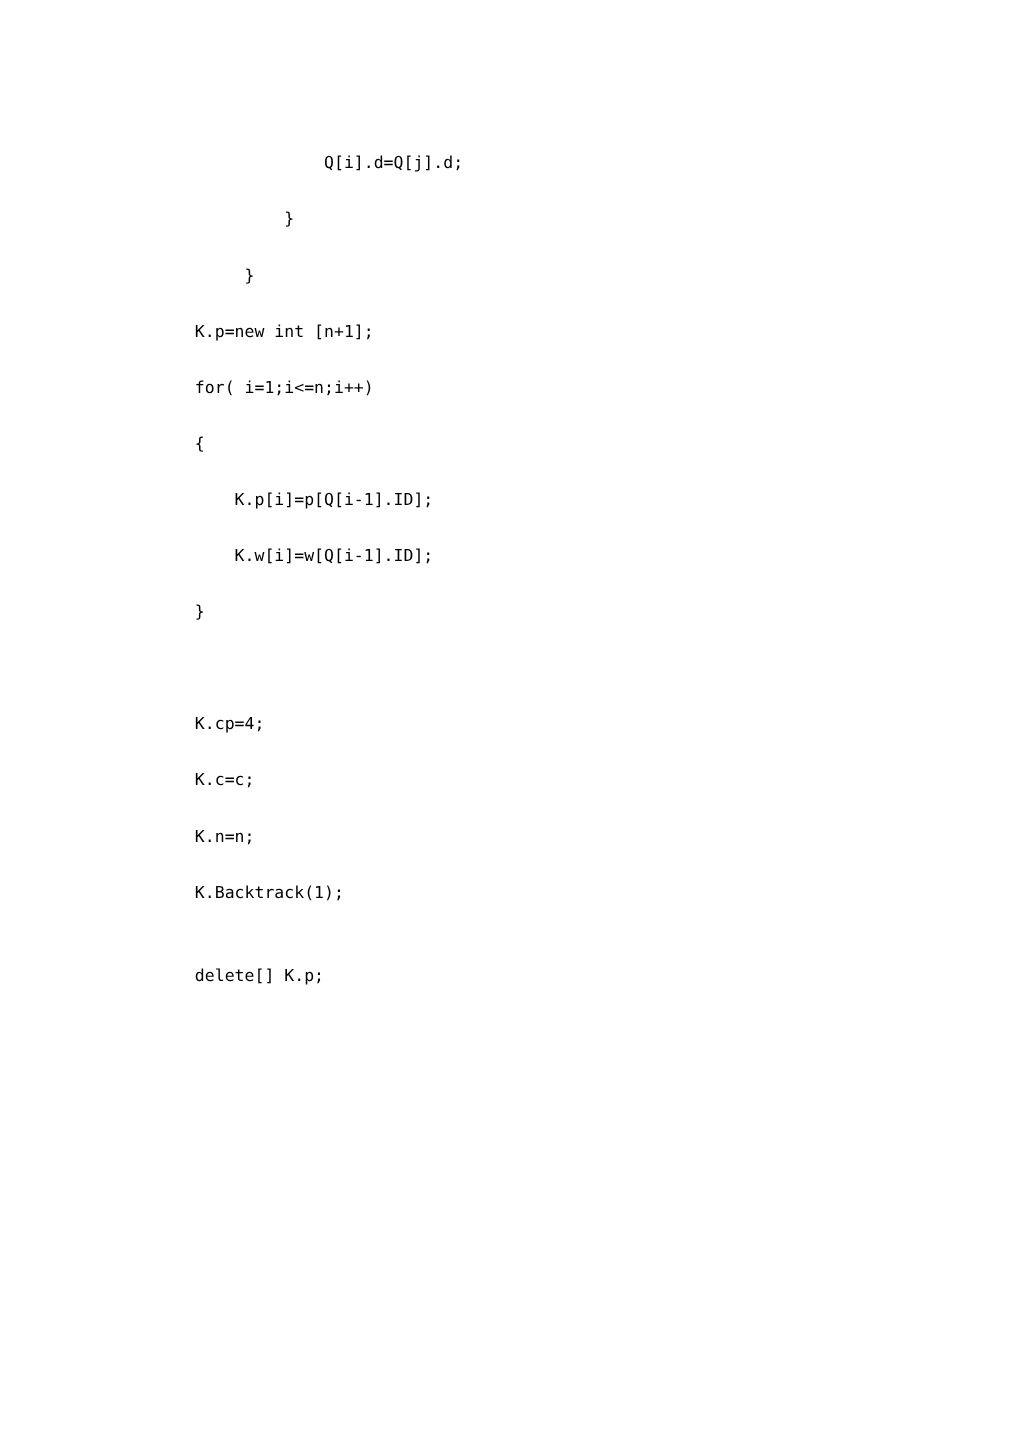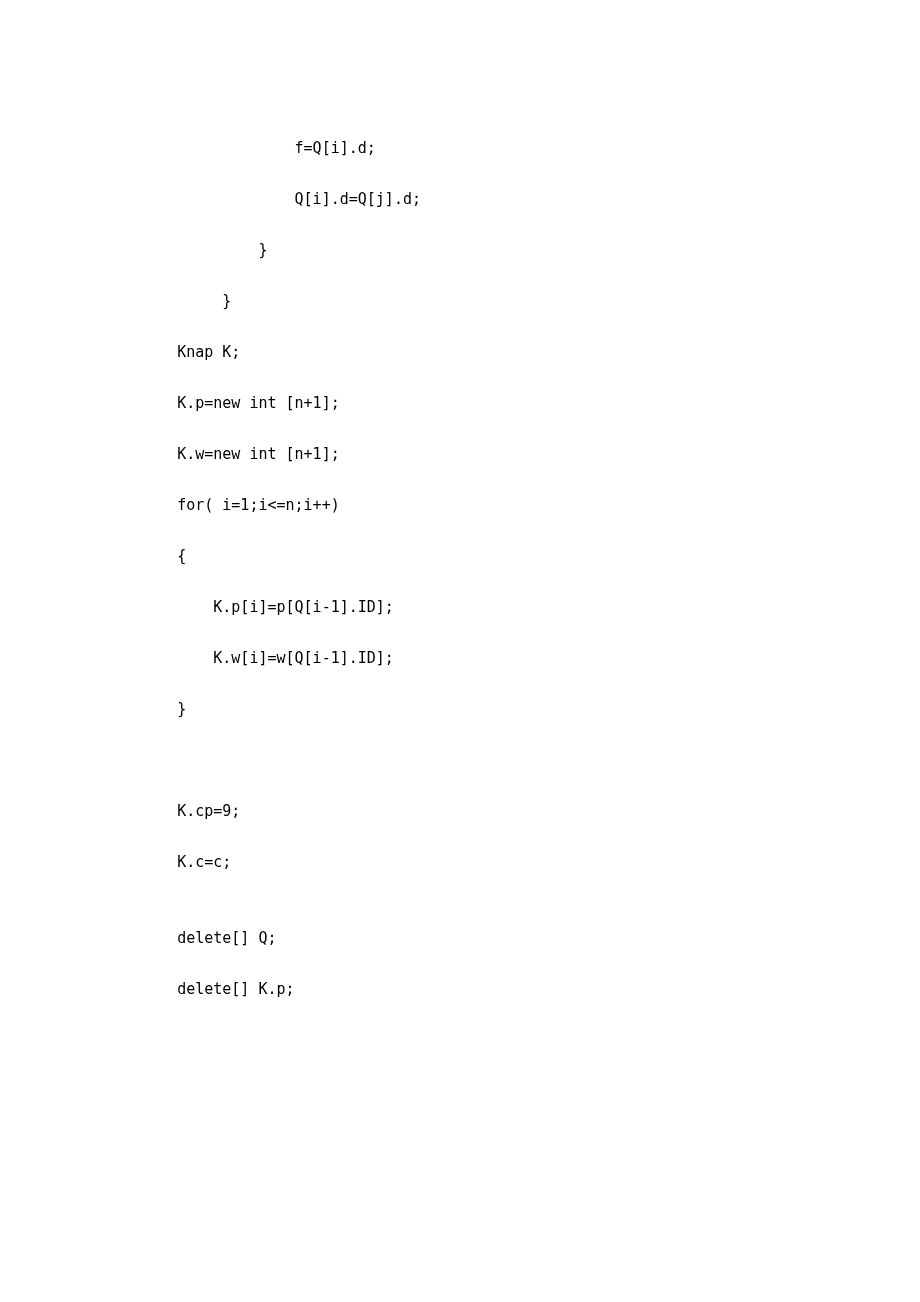--- a/index.html
+++ b/index.html
@@ -20,38 +20,36 @@
     white-space: pre;
   }
   .code-line {
     display: block;
   }
 </style>
 </head>
 <body>
 
 <div class="page">
-<span class="code-line">                  f=Q[i].d;</span>
 <span class="code-line">                  Q[i].d=Q[j].d;</span>
 <span class="code-line">              }</span>
 <span class="code-line">          }</span>
-<span class="code-line">     Knap K;</span>
 <span class="code-line">     K.p=new int [n+1];</span>
-<span class="code-line">     K.w=new int [n+1];</span>
 <span class="code-line">     for( i=1;i&lt;=n;i++)</span>
 <span class="code-line">     {</span>
 <span class="code-line">         K.p[i]=p[Q[i-1].ID];</span>
 <span class="code-line">         K.w[i]=w[Q[i-1].ID];</span>
 <span class="code-line">     }</span>
 <span class="code-line"></span>
 <span class="code-line"></span>
-<span class="code-line">     K.cp=9;</span>
+<span class="code-line">     K.cp=4;</span>
 <span class="code-line">     K.c=c;</span>
+<span class="code-line">     K.n=n;</span>
+<span class="code-line">     K.Backtrack(1);</span>
 <span class="code-line"></span>
-<span class="code-line">     delete[] Q;</span>
 <span class="code-line">     delete[] K.p;</span>
 
 
 <span class="code-line"></span>
 <span class="code-line"></span>
 
 <span class="code-line"></span>
 
 
 

